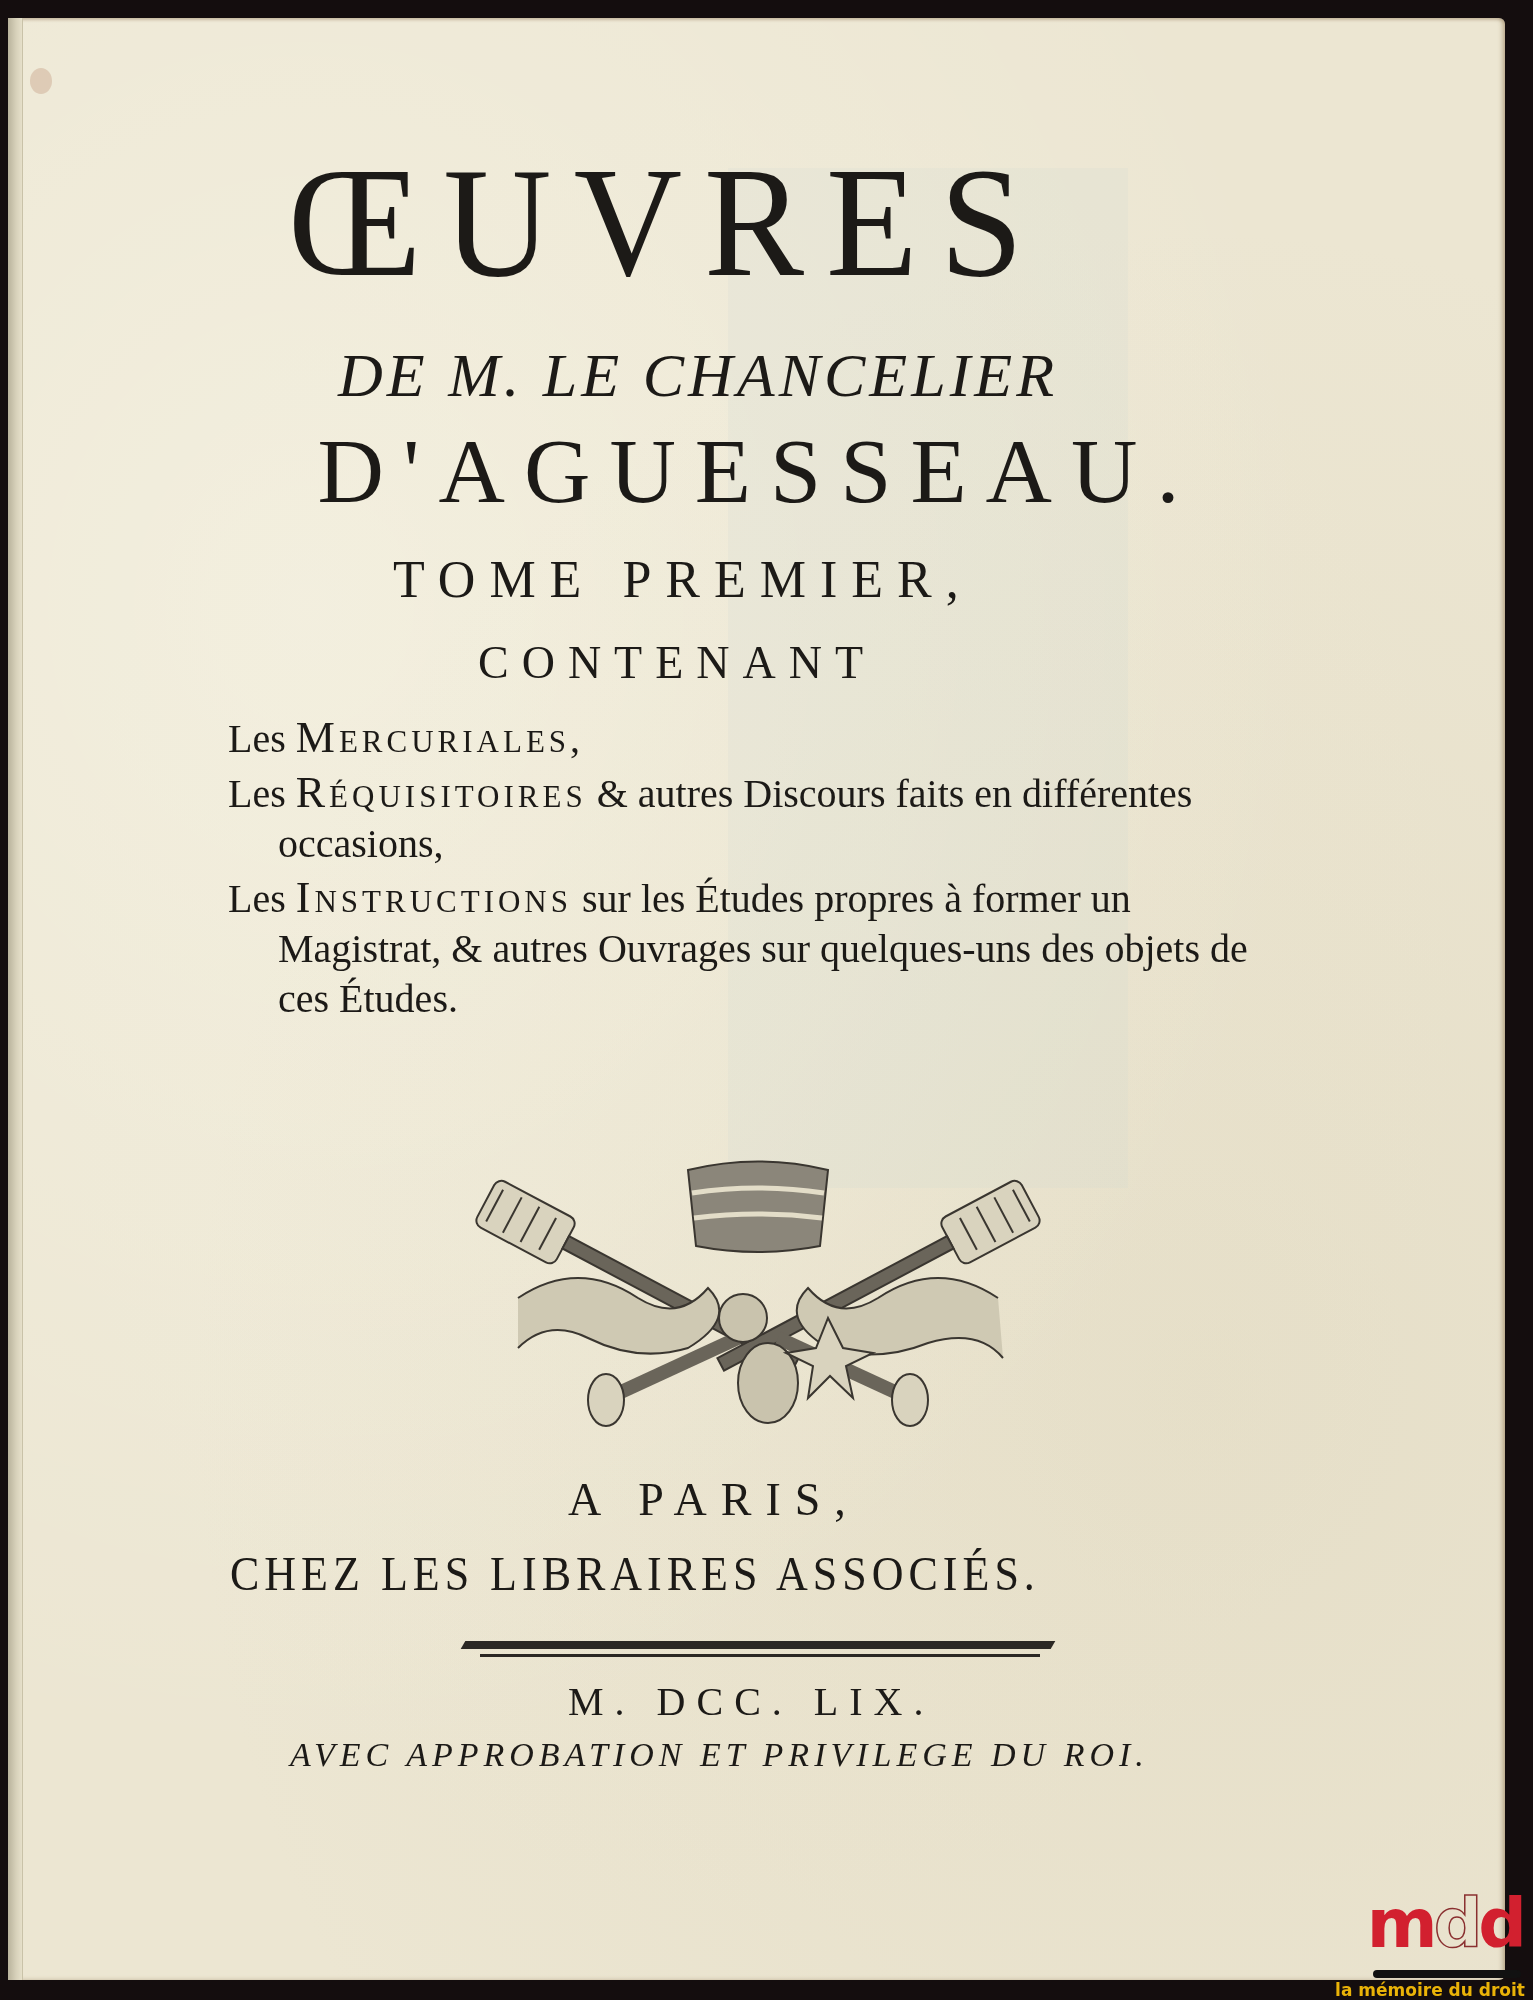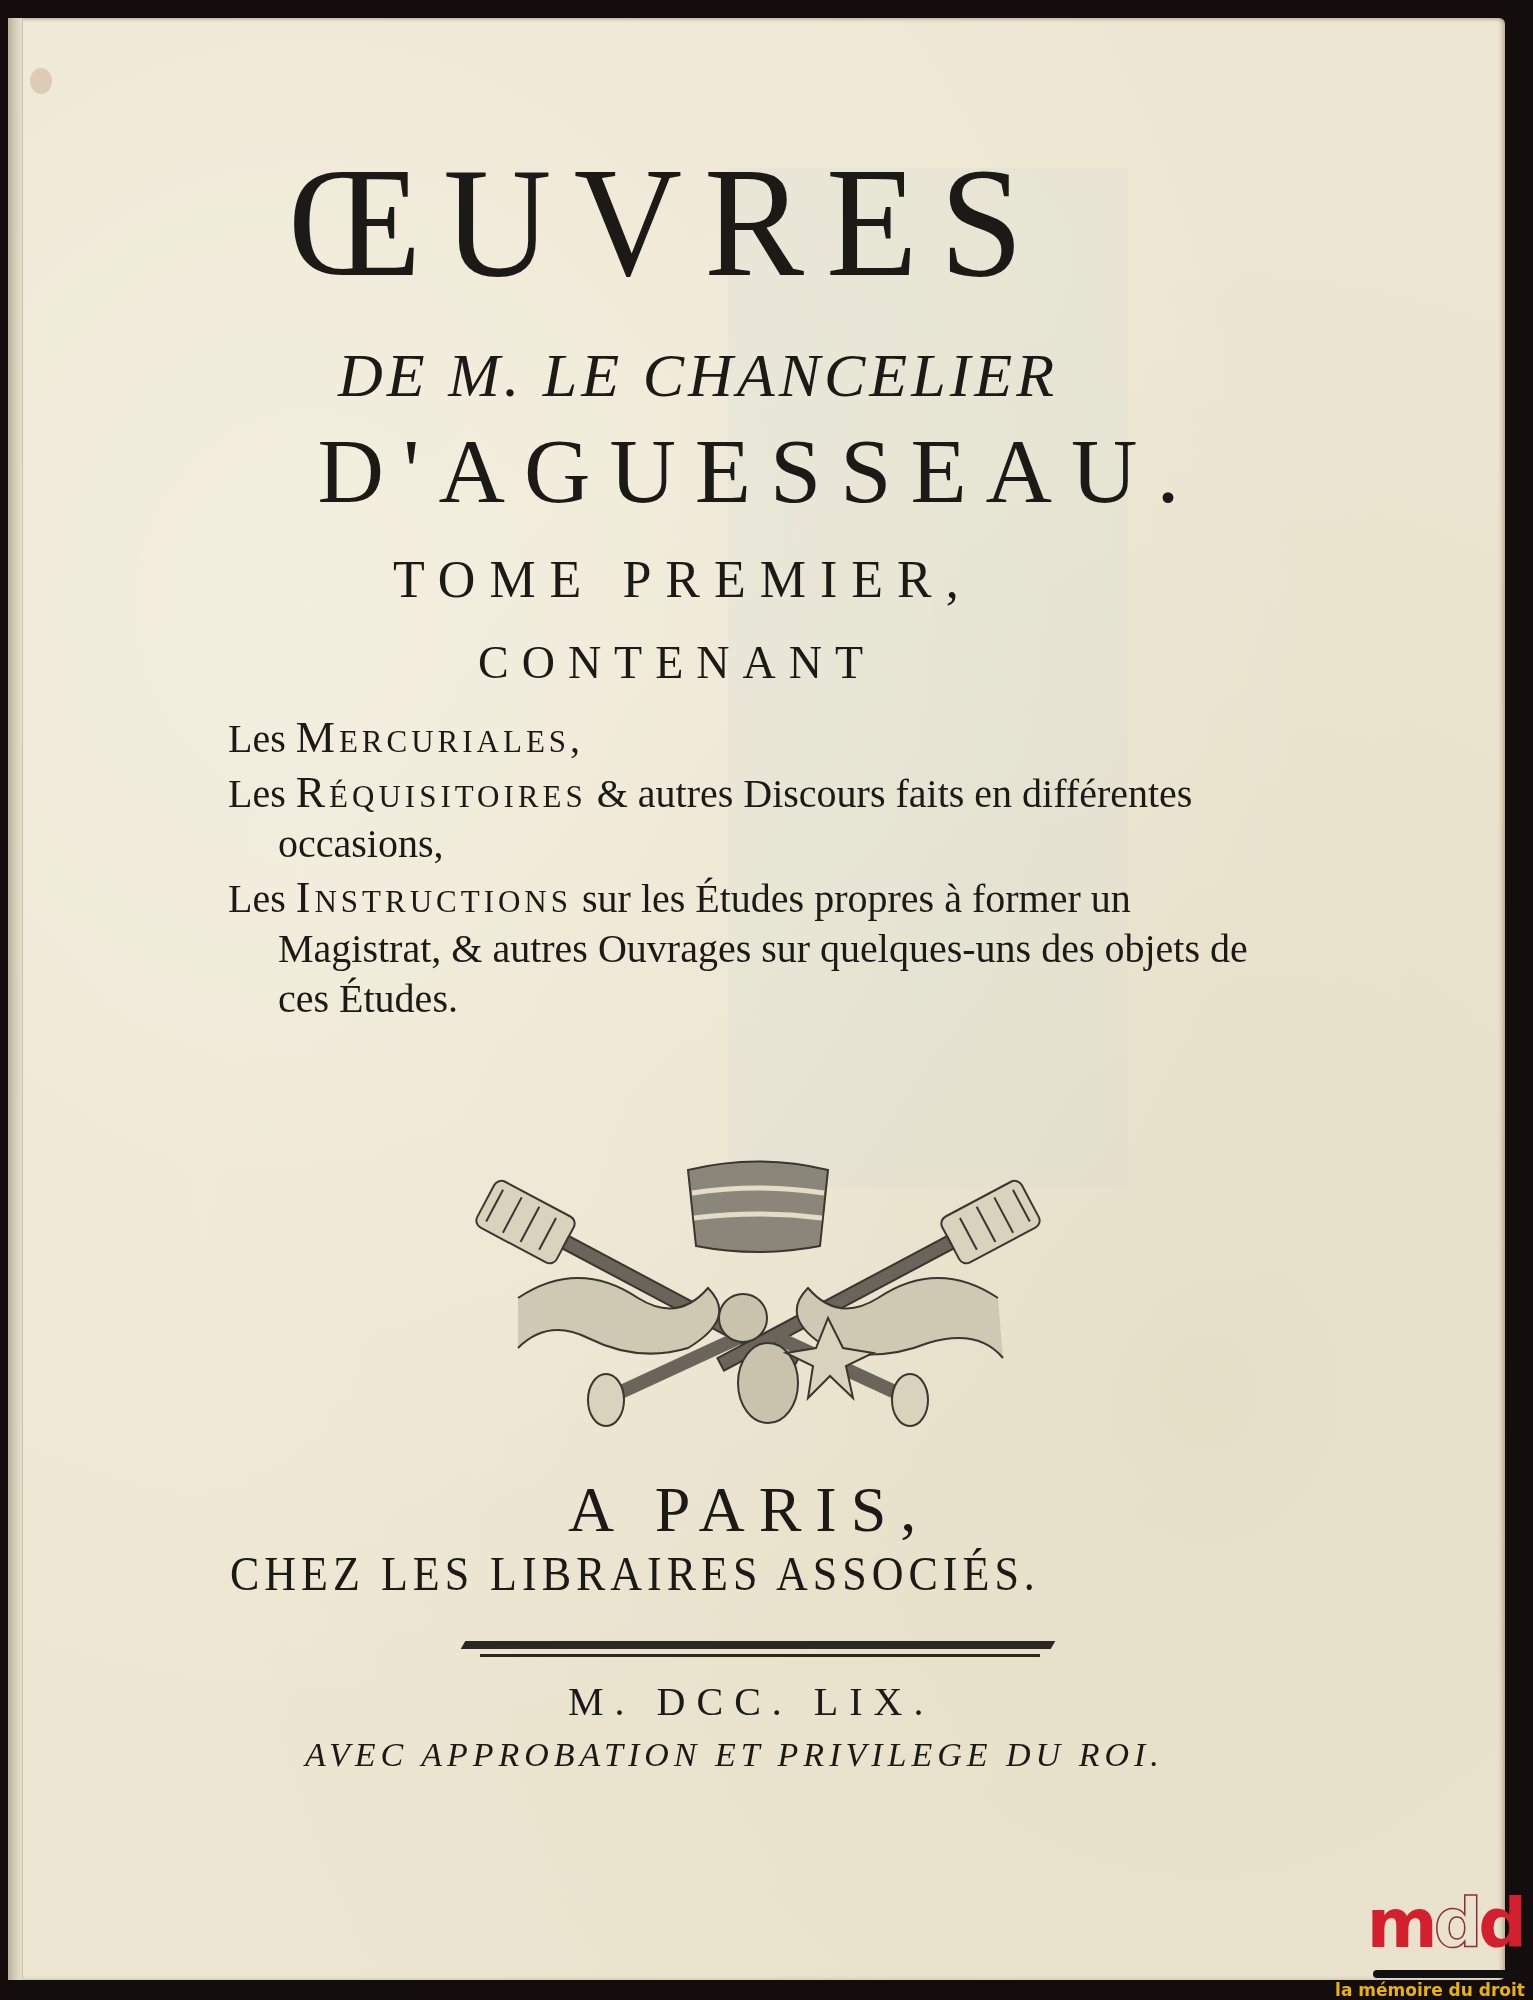--- a/index.html
+++ b/index.html
@@ -132,21 +132,21 @@
     .vignette {
       position: absolute;
       left: 450px;
       top: 1130px;
       width: 600px;
       height: 290px;
     }
     .city {
       top: 1455px;
       left: 560px;
-      font-size: 64px;
+      font-size: 46px;
       letter-spacing: 14px;
       text-align: left;
       width: auto;
     }
     .publisher {
       top: 1530px;
       left: 222px;
       font-size: 44px;
       letter-spacing: 5px;
       text-align: left;
@@ -173,21 +173,21 @@
     .year {
       top: 1660px;
       left: 560px;
       font-size: 40px;
       letter-spacing: 11px;
       text-align: left;
       width: auto;
     }
     .privilege {
       top: 1718px;
-      left: 297px;
+      left: 282px;
       font-size: 34px;
       font-style: italic;
       letter-spacing: 5px;
       text-align: center;
       width: auto;
     }
     .logo {
       position: absolute;
       right: 0;
       bottom: 0;

